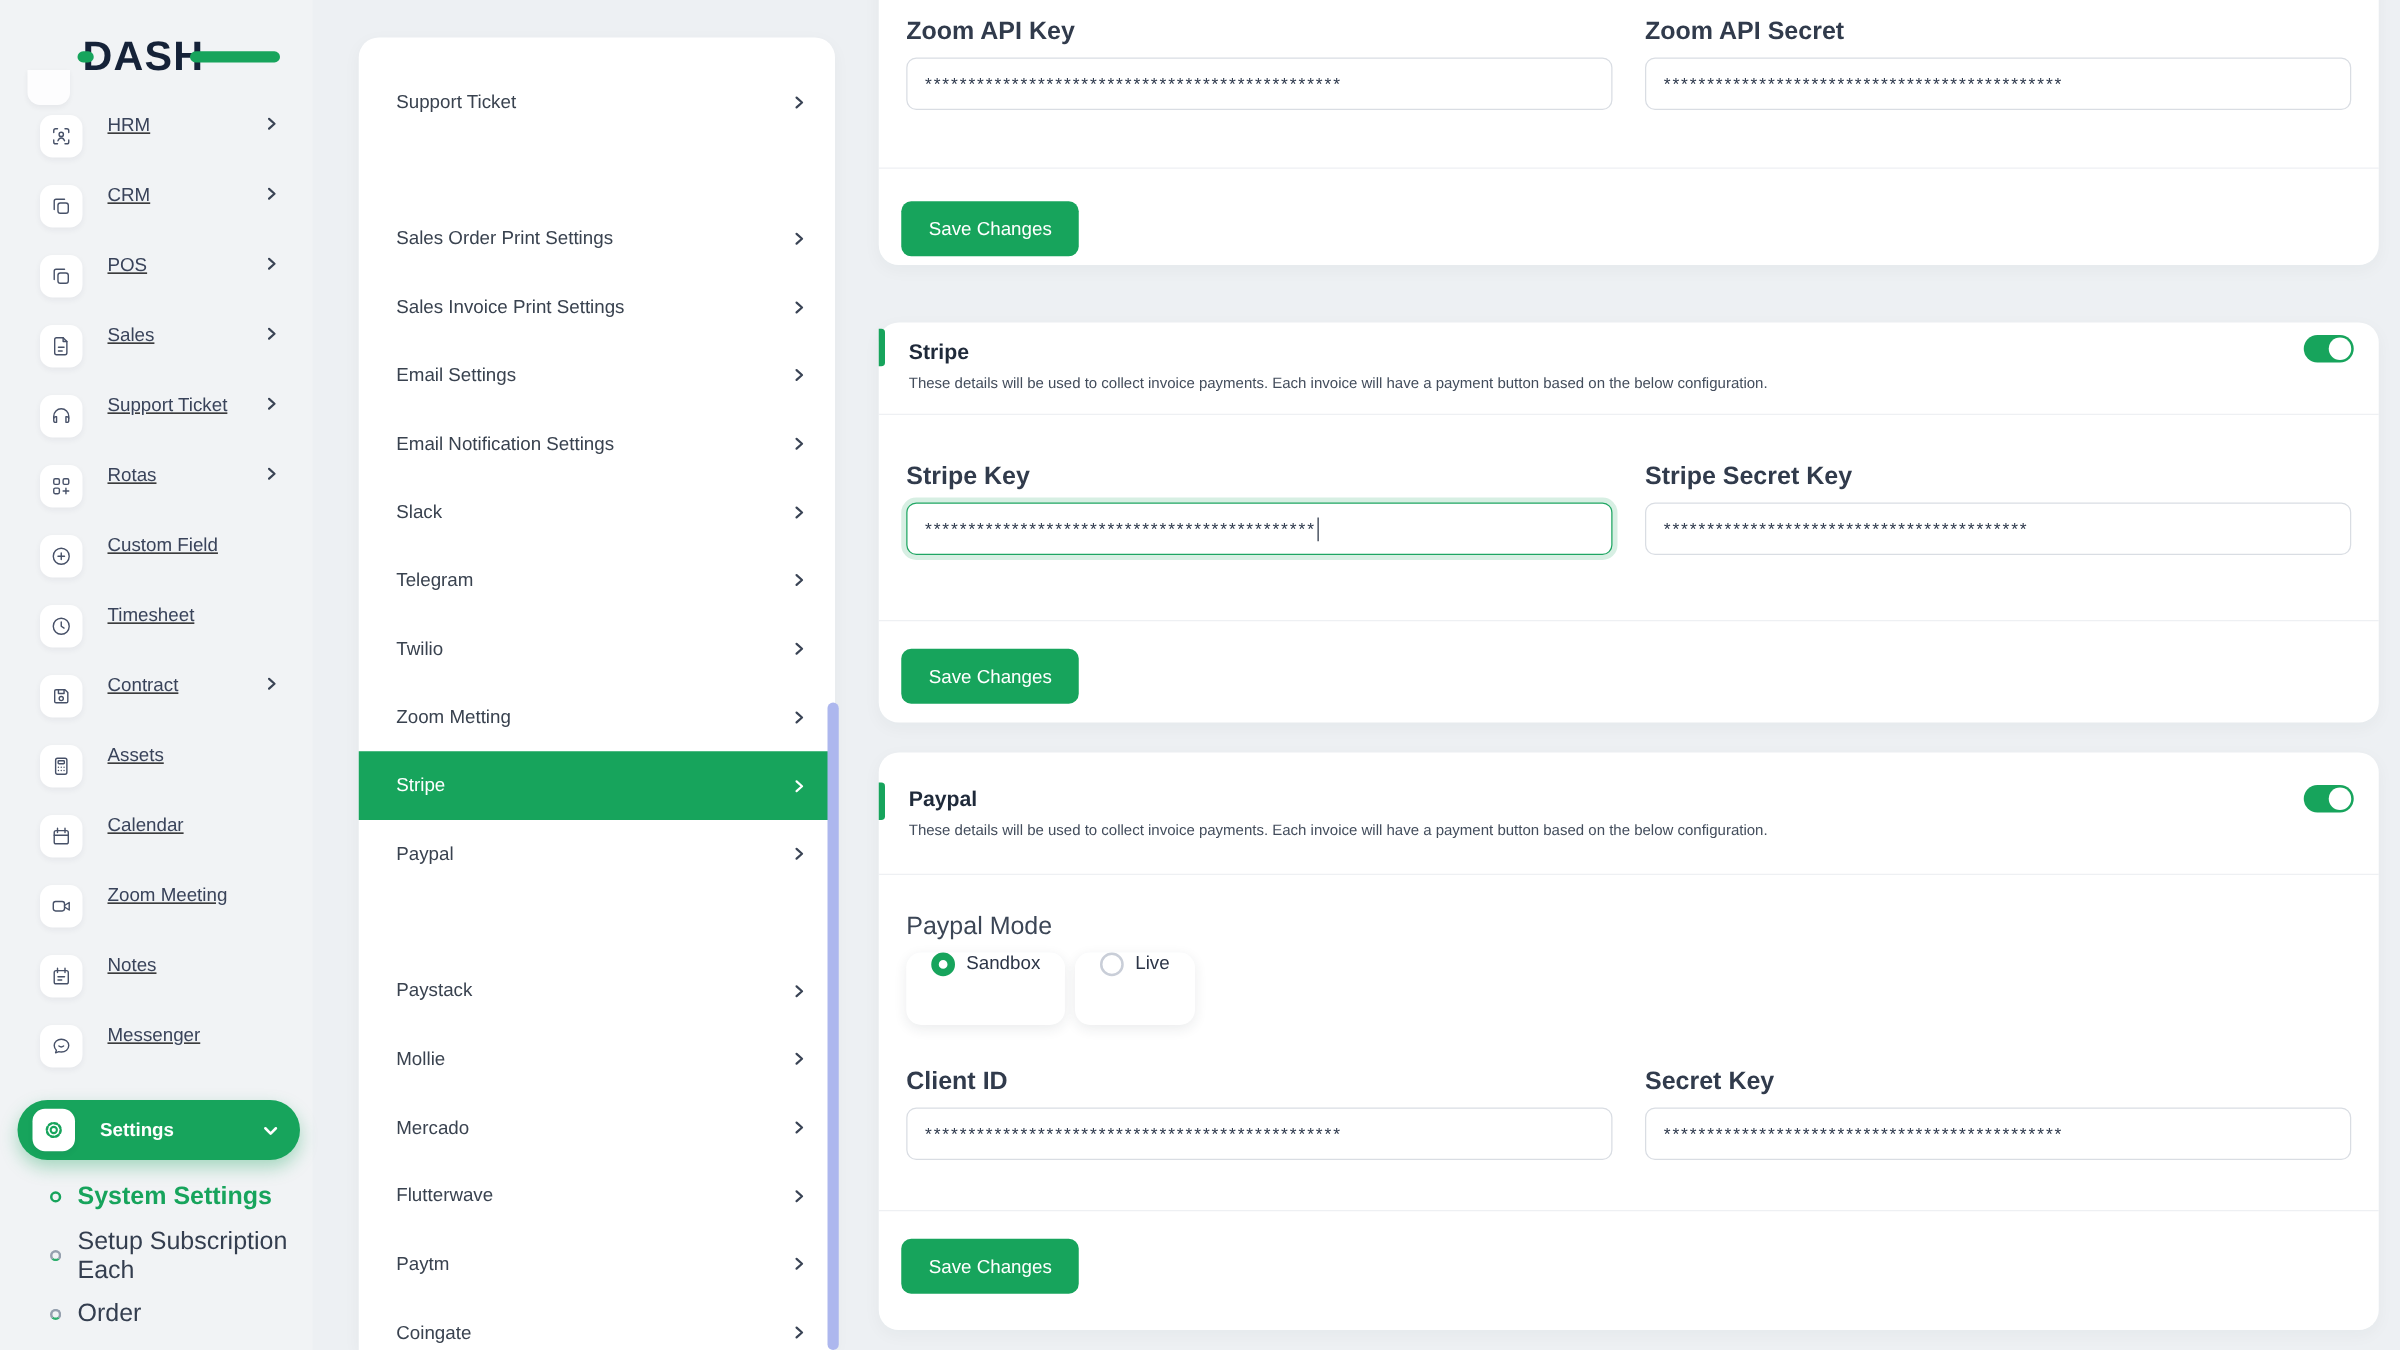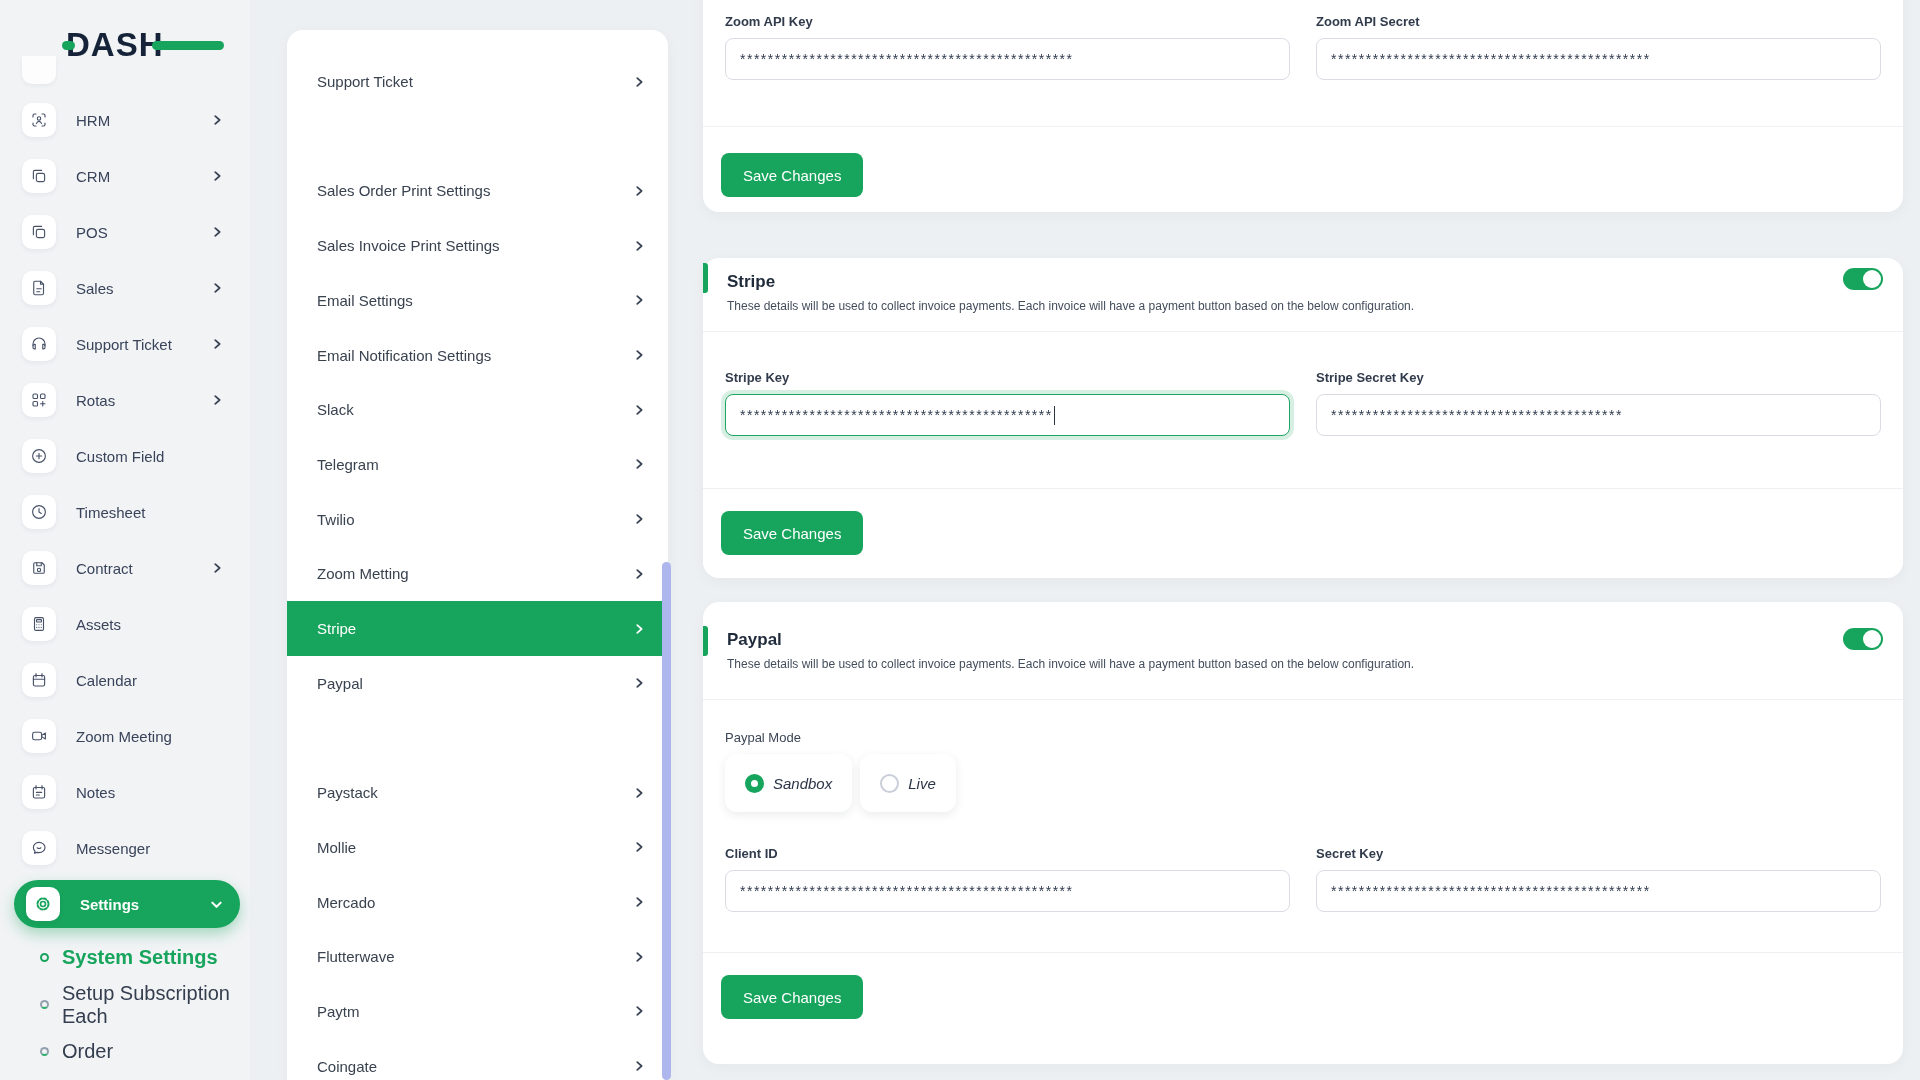--- a/index.html
+++ b/index.html
@@ -8,21 +8,21 @@
 
   
   .sidebar { position:absolute; left:0; top:0; width:250px; height:1080px; background:#f1f3f5; }
   .logo { position:absolute; left:66px; top:26px; width:150px; height:44px; }
   .logo-text { font-size:33px; font-weight:800; letter-spacing:1px; color:#152238; position:relative; z-index:1; }
   .logo-dash { position:absolute; left:86px; top:15px; width:72px; height:9px; border-radius:5px; background:#17a45c; z-index:2; }
   .logo-notch { position:absolute; left:-4px; top:15px; width:13px; height:9px; border-radius:5px; background:#17a45c; z-index:2; }
   .partial-chip { position:absolute; left:22px; top:56px; width:34px; height:28px; background:#fdfdfe; border-radius:0 0 10px 10px; box-shadow:0 2px 4px rgba(30,40,60,.05); }
 
   .nav { position:absolute; left:0; top:92px; width:250px; }
-  .nav-row { height:56px; display:flex; align-items:center; padding-left:22px; cursor:pointer; }
+  .nav-row { height:56px; display:flex; padding-left:32px; cursor:pointer;text-decoration:underline; }
   .chip { width:34px; height:34px; background:#ffffff; border-radius:10px; display:flex; align-items:center; justify-content:center; box-shadow:0 2px 5px rgba(30,40,60,.06); flex:0 0 auto; }
   .nav-label { margin-left:20px; font-size:15px; font-weight:500; color:#39435a; }
   .nav-chev { margin-left:auto; margin-right:26px; display:flex; }
 
   .settings-pill { position:absolute; left:14px; top:880px; width:226px; height:48px; background:#17a45c; border-radius:24px; display:flex; align-items:center; padding-left:12px; box-shadow:0 6px 14px rgba(23,164,92,.35); cursor:pointer; }
   .settings-pill .nav-label { color:#ffffff; font-weight:700; }
   .settings-pill .nav-chev { margin-right:16px; }
 
   .subnav { position:absolute; left:0; top:934px; width:250px; }
   .sub-row { height:47px; display:flex; align-items:center; padding-left:40px; cursor:pointer; }
@@ -44,30 +44,30 @@
   .card { position:absolute; left:0; width:1200px; background:#ffffff; border-radius:16px; box-shadow:0 4px 14px rgba(30,40,60,.04); }
   .card-head { position:relative; padding:10px 22px 0 24px; height:74px; border-bottom:1px solid #eef0f3; }
   .accent { position:absolute; left:0; top:5px; width:5px; height:30px; background:#17a45c; border-radius:0 3px 3px 0; }
   .card-title { font-size:17px; font-weight:700; color:#1f2a3a; padding-top:4px; }
   .card-desc { font-size:12px; color:#434d5c; margin-top:7px; }
   .toggle { position:absolute; right:20px; top:10px; width:40px; height:22px; border-radius:11px; background:#17a45c; cursor:pointer; }
   .toggle .knob { position:absolute; right:2px; top:2px; width:18px; height:18px; border-radius:50%; background:#ffffff; }
 
   .fields { display:flex; gap:26px; padding:0 22px; }
   .field { flex:1; }
-  .f-label { font-size:13px; font-weight:600; color:#313b4c; margin-bottom:9px; }
+  .f-label { font-size:20px; font-weight:600; color:#313b4c; margin-bottom:9px; }
   .f-input { height:42px; border:1px solid #d9dde3; border-radius:8px; background:#ffffff; display:flex; align-items:center; padding:0 14px; font-size:14px; color:#2f3a4d; letter-spacing:1.5px; overflow:hidden; white-space:nowrap; cursor:text; }
   .f-input.focused { border:1.5px solid #1fa663; box-shadow:0 0 0 4px rgba(32,166,99,.18); }
   .caret { display:inline-block; width:1.5px; height:19px; background:#2a3445; margin-left:1px; }
 
   .card-foot { border-top:1px solid #eef0f3; display:flex; justify-content:flex-start; padding:22px 18px 0 18px; }
   .save-btn { min-width:140px; height:44px; background:#17a45c; color:#ffffff; font-size:15px; font-family:inherit; border:none; border-radius:8px; padding:0 22px; cursor:pointer; }
 
   .radio-cards { display:flex; gap:8px; padding:0 22px; }
-  .radio-card { height:58px; background:#ffffff; border-radius:12px; box-shadow:0 3px 10px rgba(30,40,60,.09); display:flex; align-items:center; padding:0 20px; gap:9px; cursor:pointer;font-style:italic; }
+  .radio-card { height:58px; background:#ffffff; border-radius:12px; box-shadow:0 3px 10px rgba(30,40,60,.09); display:flex; align-items:flex-start; padding:0 20px; gap:9px; cursor:pointer; }
   .radio { width:19px; height:19px; border-radius:50%; background:#ffffff; border:2px solid #c9ced8; flex:0 0 auto; }
   .radio.checked { border:6px solid #17a45c; }
   .radio-label { font-size:15px; color:#2c3547; }
 
   .ic { stroke:#475168; stroke-width:1.5; fill:none; stroke-linecap:round; stroke-linejoin:round; }
   .ic-green { stroke:#17a45c; fill:none; stroke-linecap:round; }
   .chev-ic { stroke:#3a4455; stroke-width:2; fill:none; stroke-linecap:round; stroke-linejoin:round; }
 </style>
 </head>
 <body>

